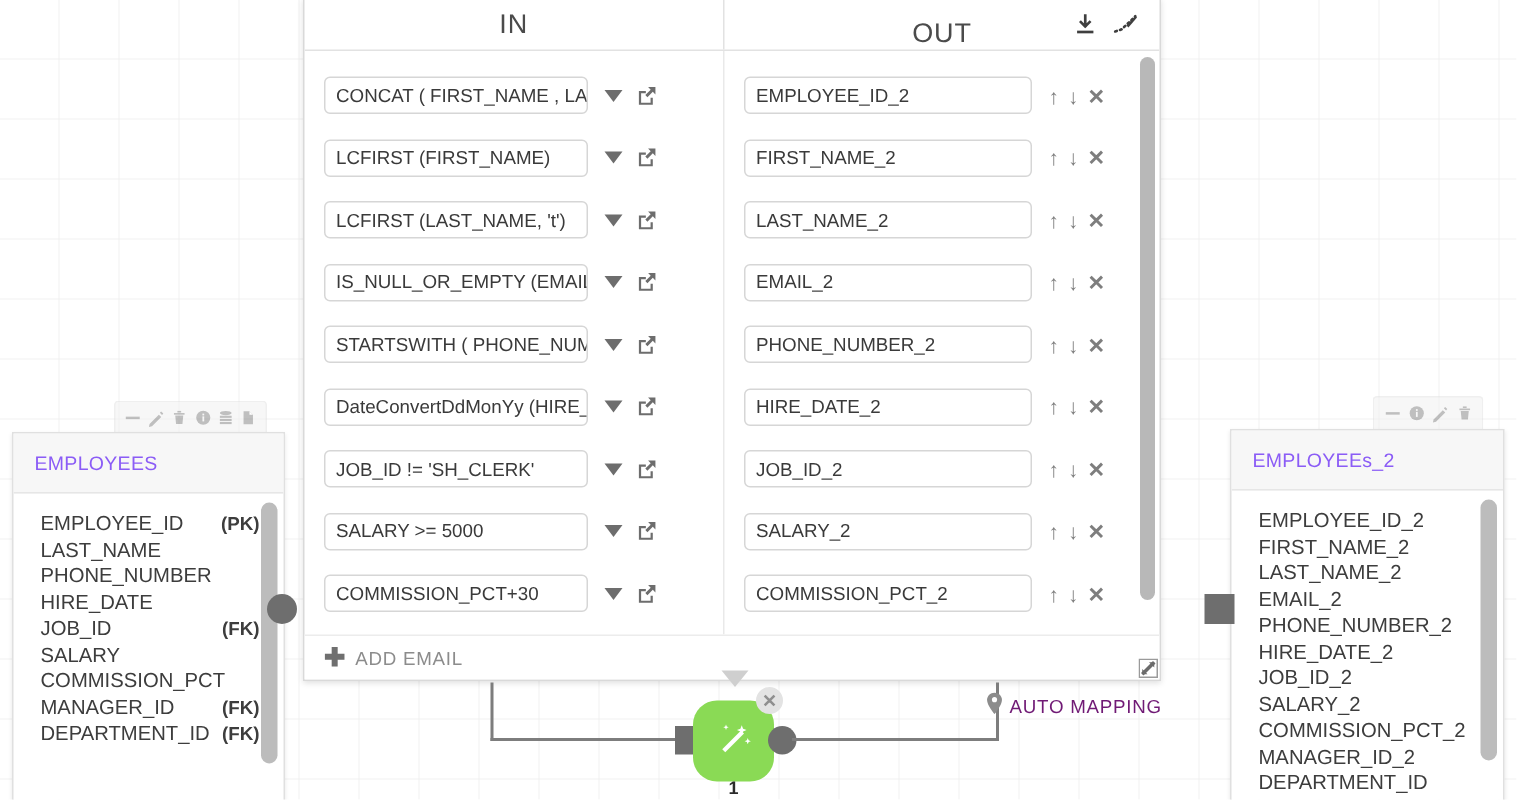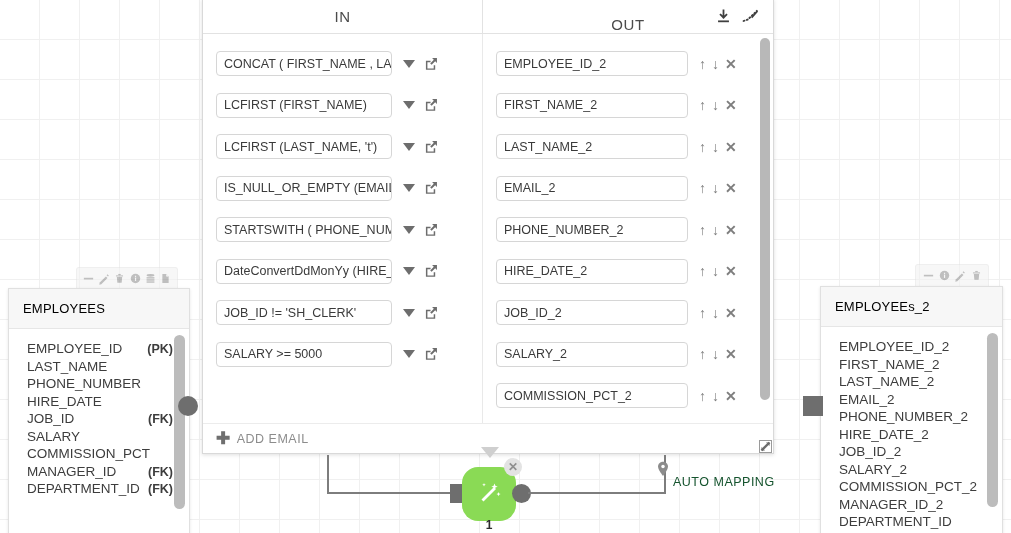--- a/index.html
+++ b/index.html
@@ -60,21 +60,21 @@
   }
   .tbl-head {
     height: 40px;
     flex: 0 0 40px;
     background: #f7f7f7;
     border-bottom: 1px solid #e6e6e6;
     display: flex;
     align-items: center;
     padding: 0 14px;
     font-size: 13px;
-    color: #000000;
+    color: #8b5cf6;
     letter-spacing: .2px;
   }
   .tbl-body {
     flex: 1 1 auto;
     padding: 12px 0 6px 0;
     position: relative;
     overflow: hidden;
   }
   .col-row {
     display: flex;
@@ -124,21 +124,21 @@
   }
   #map-header {
     flex: 0 0 34px;
     display: flex;
     border-bottom: 1px solid #e2e2e2;
   }
   .map-hcell {
     display: flex;
     align-items: center;
     justify-content: center;
-    font-size: 15px;
+    font-size: 18px;
     color: #4b4b4b;
     letter-spacing: .6px;
     position: relative;
   }
   .map-hcell.in  { width: 280px; border-right: 1px solid #e2e2e2; }
   .map-hcell.out { flex: 1 1 auto; align-items: flex-end; }
   .hdr-tools {
     position: absolute;
     right: 14px; top: 0; bottom: 0;
     display: flex; align-items: center; gap: 11px;
@@ -279,23 +279,23 @@
     width: 18px; height: 18px;
     border-radius: 50%;
     background: #e3e3e3;
     color: #8f8f8f;
     display: flex; align-items: center; justify-content: center;
     font-size: 12px; font-weight: bold;
     cursor: pointer;
   }
   #auto-map-label {
     position: absolute;
-    left: 673px; top: 475px;
+    left: 673px; top: 464px;
     font-size: 12.5px;
-    color: #14532d;
+    color: #701a75;
     letter-spacing: .5px;
     white-space: nowrap;
   }
   #auto-map-pin {
     position: absolute;
     left: 657px; top: 461px;
     color: #8c8c8c;
     cursor: pointer;
   }
 </style>
@@ -576,20 +576,32 @@
           <div class="row-acts">
             <span class="ai caret"></span>
             <span class="ai">
               <svg viewBox="0 0 16 16" width="14" height="14">
                 <path d="M2.2 4.2 h5.3 v1.7 H3.9 v7.2 h7.2 V9.4 h1.7 v5.3 H2.2 Z" fill="#6d6d6d"></path>
                 <path d="M9.2 1.2 h5.6 v5.6 l-2-2 -4.1 4.1 -1.6-1.6 4.1-4.1 Z" fill="#6d6d6d"></path>
               </svg>
             </span>
           </div>
         </div>
+        <div class="map-row">
+          <div class="fld">COMMISSION_PCT+30</div>
+          <div class="row-acts">
+            <span class="ai caret"></span>
+            <span class="ai">
+              <svg viewBox="0 0 16 16" width="14" height="14">
+                <path d="M2.2 4.2 h5.3 v1.7 H3.9 v7.2 h7.2 V9.4 h1.7 v5.3 H2.2 Z" fill="#6d6d6d"></path>
+                <path d="M9.2 1.2 h5.6 v5.6 l-2-2 -4.1 4.1 -1.6-1.6 4.1-4.1 Z" fill="#6d6d6d"></path>
+              </svg>
+            </span>
+          </div>
+        </div>
         <div class="map-row"></div>
       </div>
     <div class="map-col out" id="out-col">
         <div class="map-row">
           <div class="fld">EMPLOYEE_ID_2</div>
           <div class="row-acts out-acts">
             <span class="ai arr">↑</span>
             <span class="ai arr">↓</span>
             <span class="ai xx">✕</span>
           </div>

